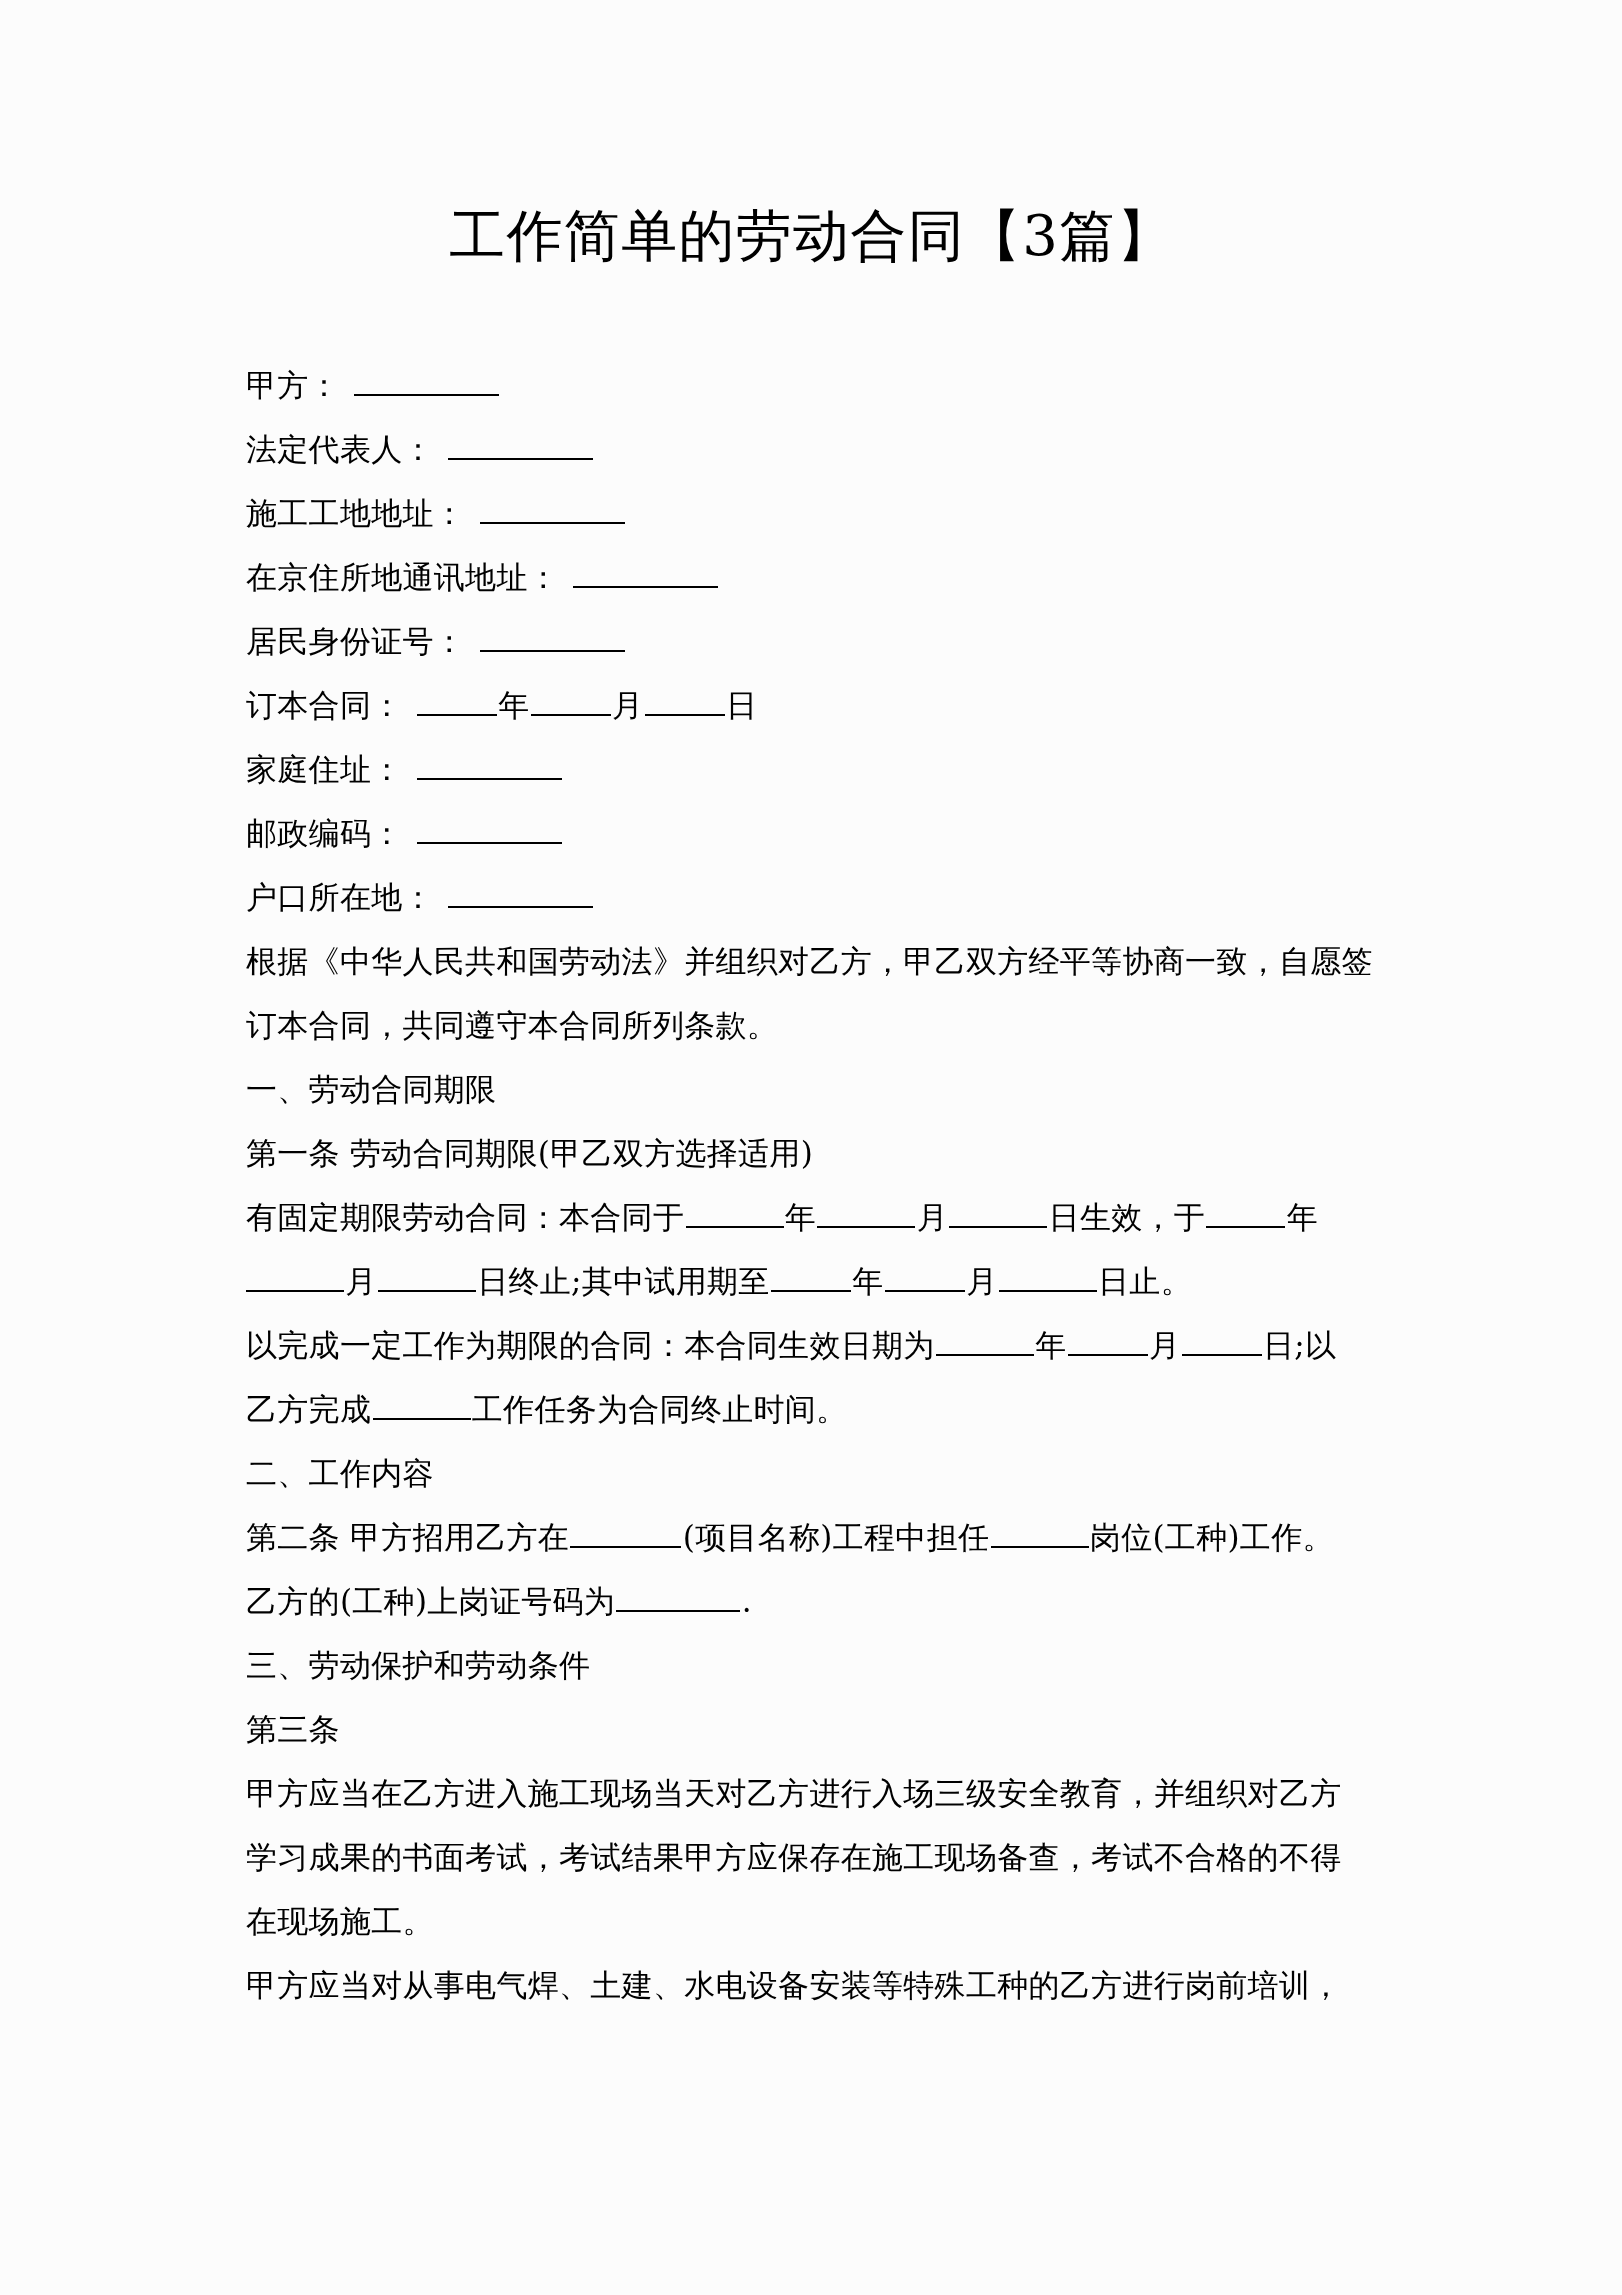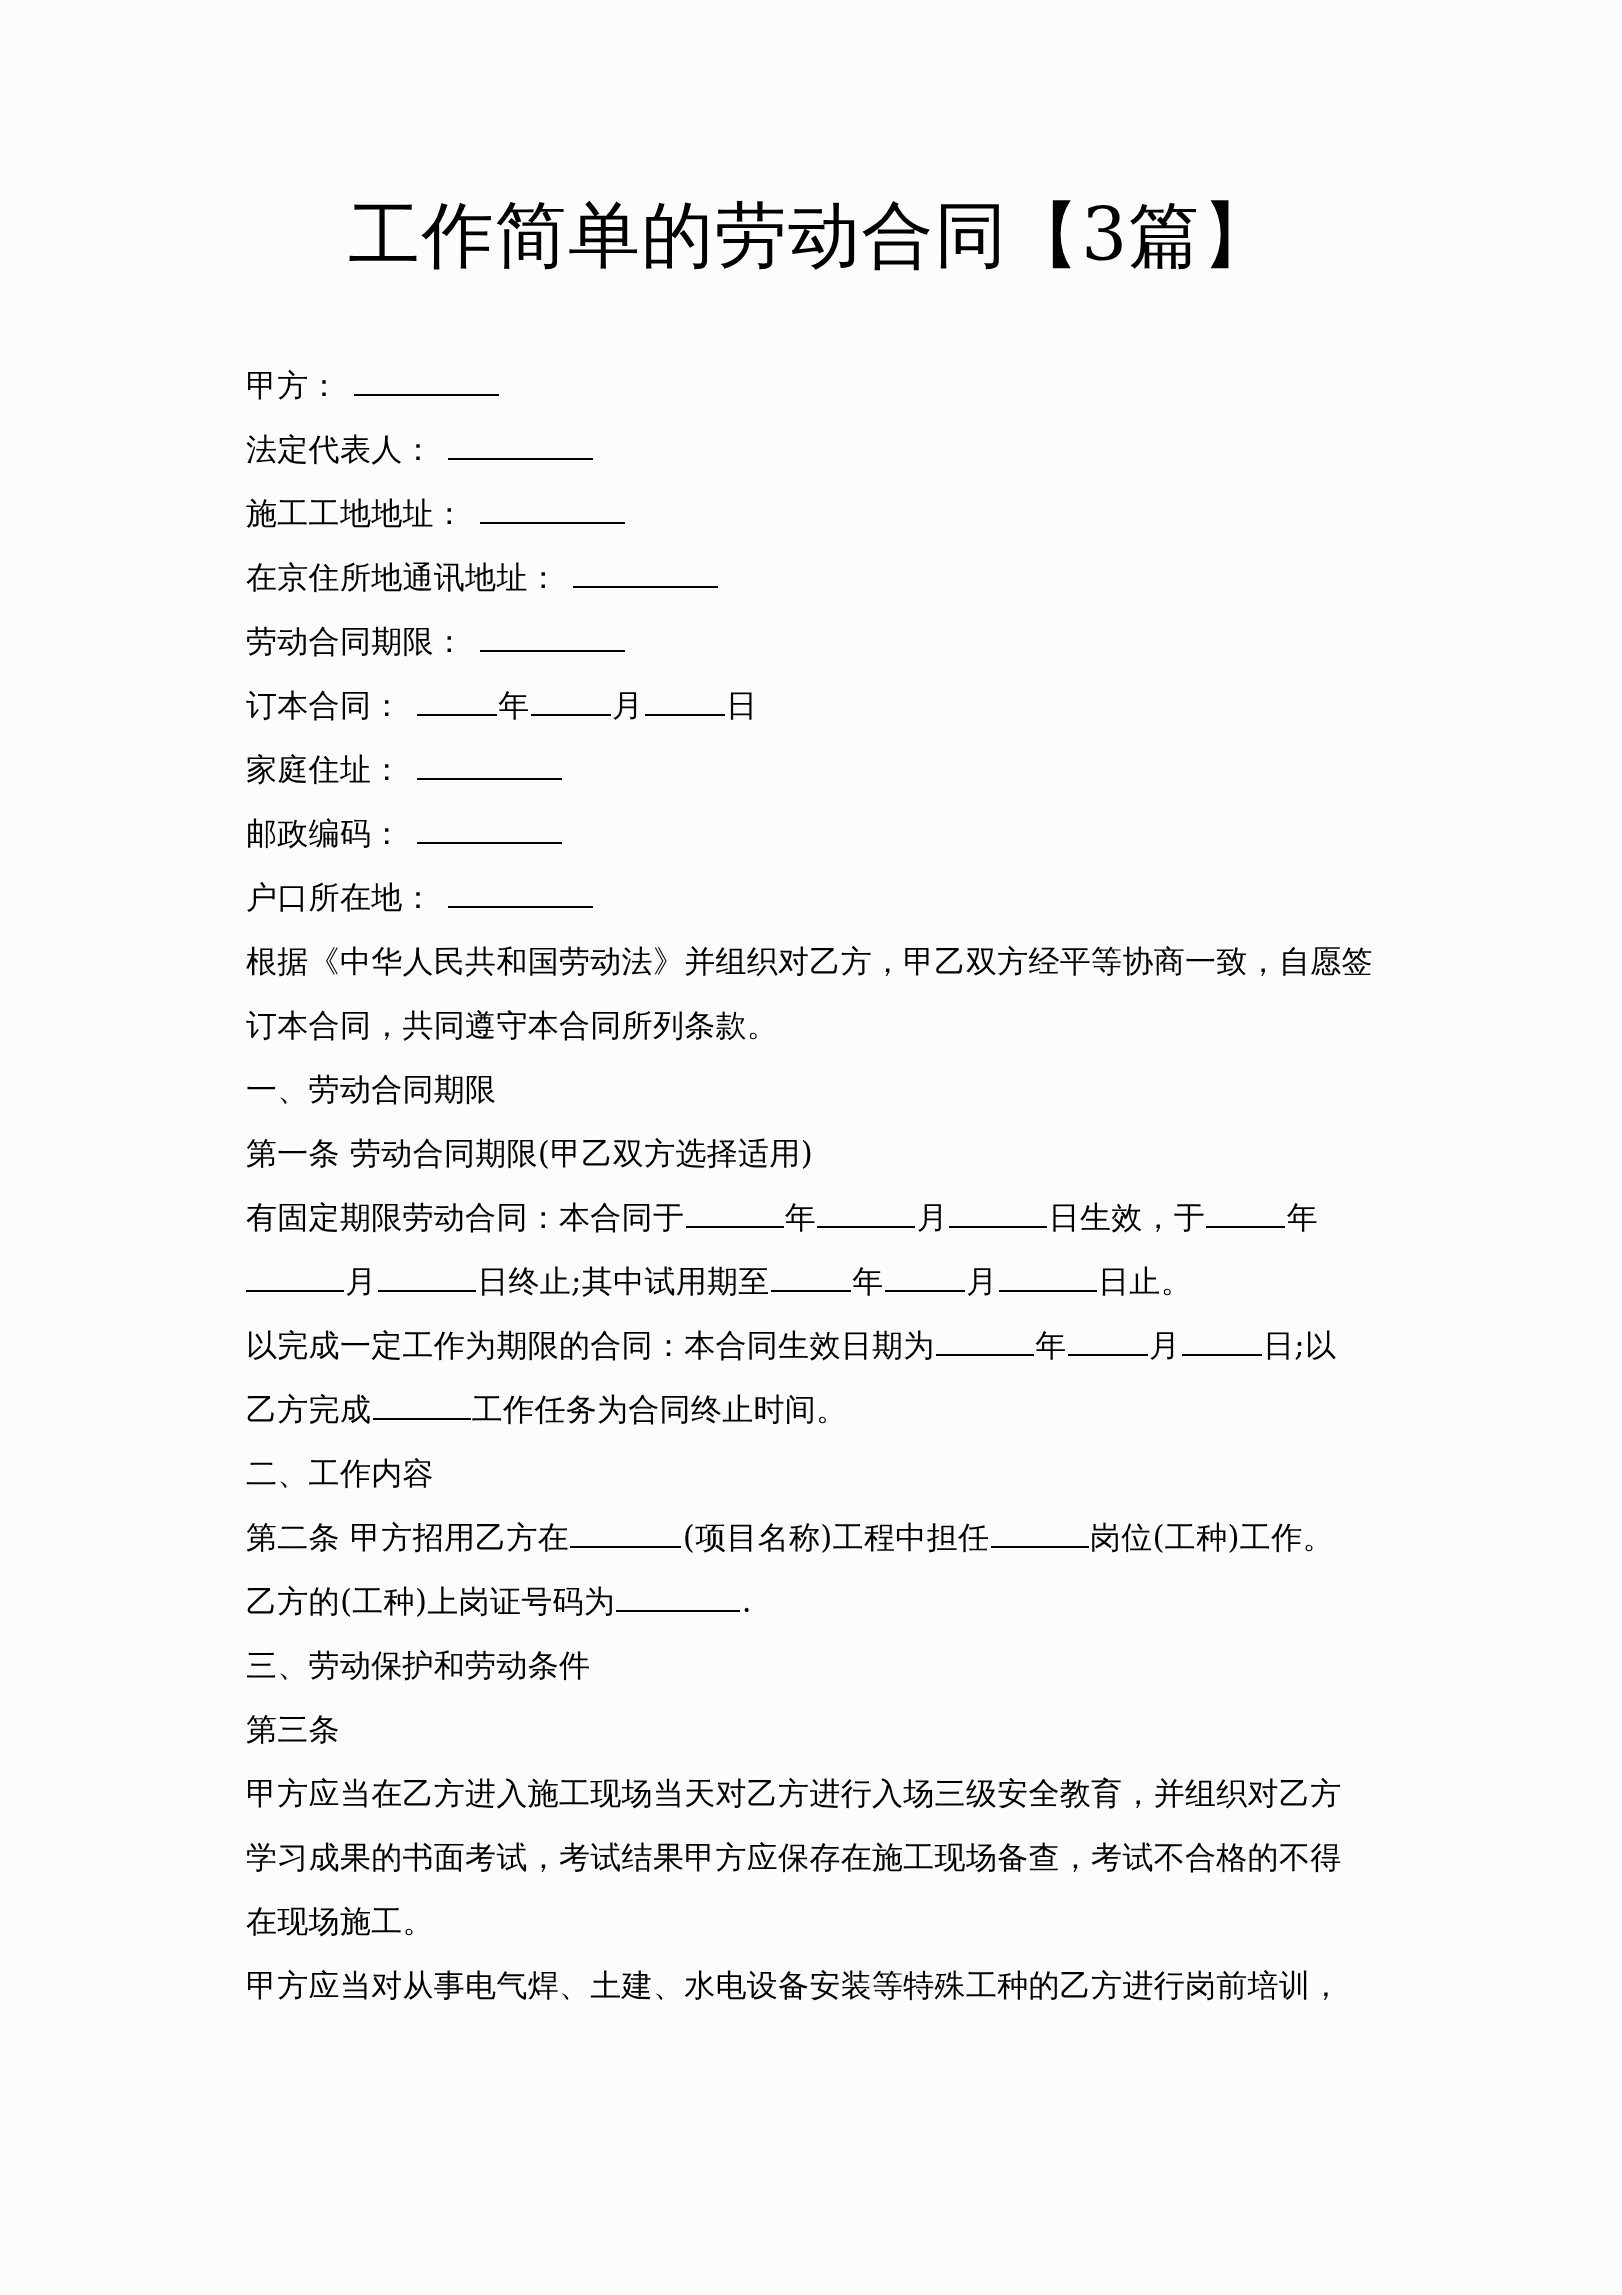--- a/index.html
+++ b/index.html
@@ -16,21 +16,21 @@
       position: absolute;
       left: 0; top: 0;
       width: 1623px; height: 2295px;
     }
     .title {
       position: absolute;
       top: 196px;
       left: 0;
       width: 1623px;
       text-align: center;
-      font-size: 72px;
+      font-size: 56px;
       line-height: 79px;
       letter-spacing: 1.3px;
       margin: 0;
       font-weight: normal;
     }
     .body {
       position: absolute;
       left: 246px;
       top: 353px;
       width: 1139px;
@@ -67,21 +67,21 @@
     <div class="line">
       <span>法定代表人：</span><span class="blank w-label"></span>
     </div>
     <div class="line">
       <span>施工工地地址：</span><span class="blank w-label"></span>
     </div>
     <div class="line">
       <span>在京住所地通讯地址：</span><span class="blank w-label"></span>
     </div>
     <div class="line">
-      <span>劳动合同期限：</span><span class="blank w-label"></span>
+      <span>居民身份证号：</span><span class="blank w-label"></span>
     </div>
 
     <div class="line">
       <span>订本合同：</span><span class="blank w-m" style="margin-left:14.4px;width:80px"></span><span>年</span><span class="blank" style="width:80px"></span><span>月</span><span class="blank" style="width:80px"></span><span>日</span>
     </div>
 
     <div class="line">
       <span>家庭住址：</span><span class="blank w-label"></span>
     </div>
     <div class="line">

